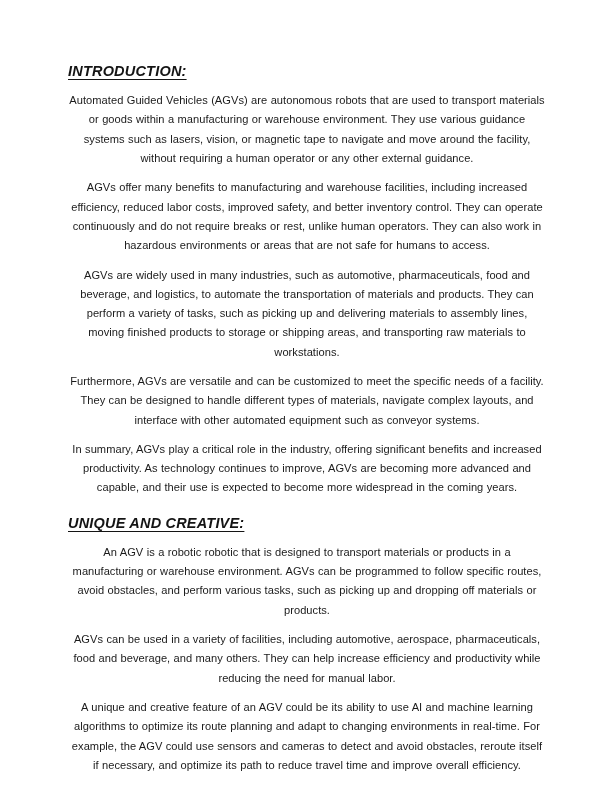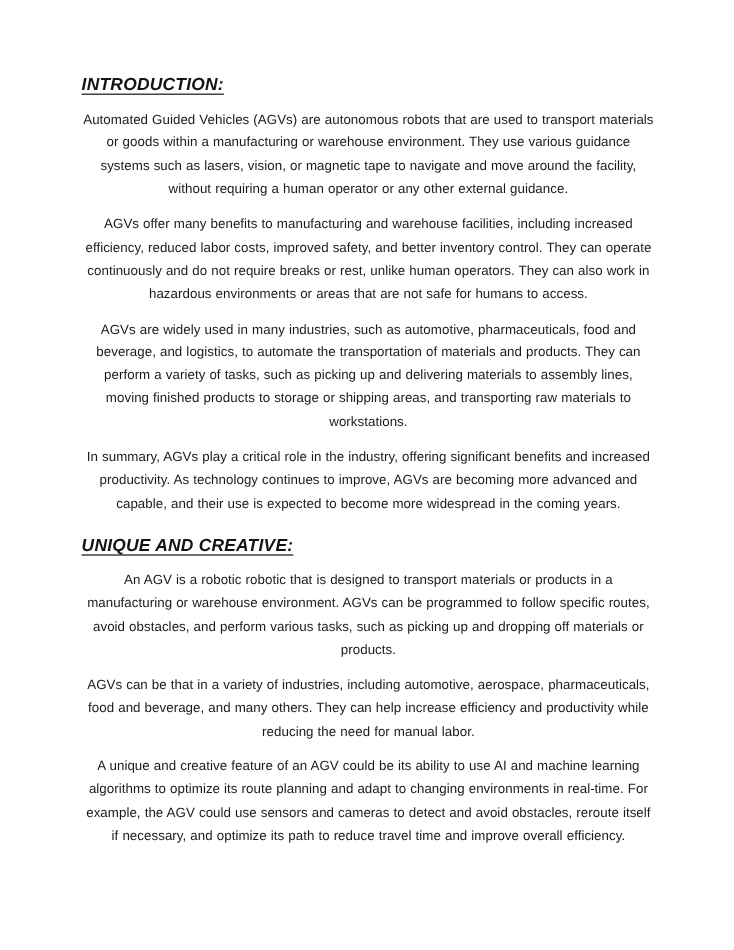--- a/index.html
+++ b/index.html
@@ -56,22 +56,23 @@
 <body>
 
 <div class="page">
   <div class="content">
 
     <h2 class="doc-heading">INTRODUCTION:</h2>
 
     <p class="doc-para">Automated Guided Vehicles (AGVs) are autonomous robots that are used to transport materials or goods within a manufacturing or warehouse environment. They use various guidance systems such as lasers, vision, or magnetic tape to navigate and move around the facility, without requiring a human operator or any other external guidance.</p>
     <p class="doc-para">AGVs offer many benefits to manufacturing and warehouse facilities, including increased efficiency, reduced labor costs, improved safety, and better inventory control. They can operate continuously and do not require breaks or rest, unlike human operators. They can also work in hazardous environments or areas that are not safe for humans to access.</p>
     <p class="doc-para">AGVs are widely used in many industries, such as automotive, pharmaceuticals, food and beverage, and logistics, to automate the transportation of materials and products. They can perform a variety of tasks, such as picking up and delivering materials to assembly lines, moving finished products to storage or shipping areas, and transporting raw materials to workstations.</p>
+    <p class="doc-para">Furthermore, AGVs are versatile and can be customized to meet the specific needs of a facility. They can be designed to handle different types of materials, navigate complex layouts, and interface with other automated equipment such as conveyor systems.</p>
     <p class="doc-para">In summary, AGVs play a critical role in the industry, offering significant benefits and increased productivity. As technology continues to improve, AGVs are becoming more advanced and capable, and their use is expected to become more widespread in the coming years.</p>
 
     <h2 class="doc-heading second">UNIQUE AND CREATIVE:</h2>
 
     <p class="doc-para">An AGV is a robotic robotic that is designed to transport materials or products in a manufacturing or warehouse environment. AGVs can be programmed to follow specific routes, avoid obstacles, and perform various tasks, such as picking up and dropping off materials or products.</p>
-    <p class="doc-para">AGVs can be that in a variety of industries, including automotive, aerospace, pharmaceuticals, food and beverage, and many others. They can help increase efficiency and productivity while reducing the need for manual labor.</p>
+    <p class="doc-para">AGVs can be used in a variety of facilities, including automotive, aerospace, pharmaceuticals, food and beverage, and many others. They can help increase efficiency and productivity while reducing the need for manual labor.</p>
     <p class="doc-para">A unique and creative feature of an AGV could be its ability to use AI and machine learning algorithms to optimize its route planning and adapt to changing environments in real-time. For example, the AGV could use sensors and cameras to detect and avoid obstacles, reroute itself if necessary, and optimize its path to reduce travel time and improve overall efficiency.</p>
 
   </div>
 </div>
 
 </body></html>

